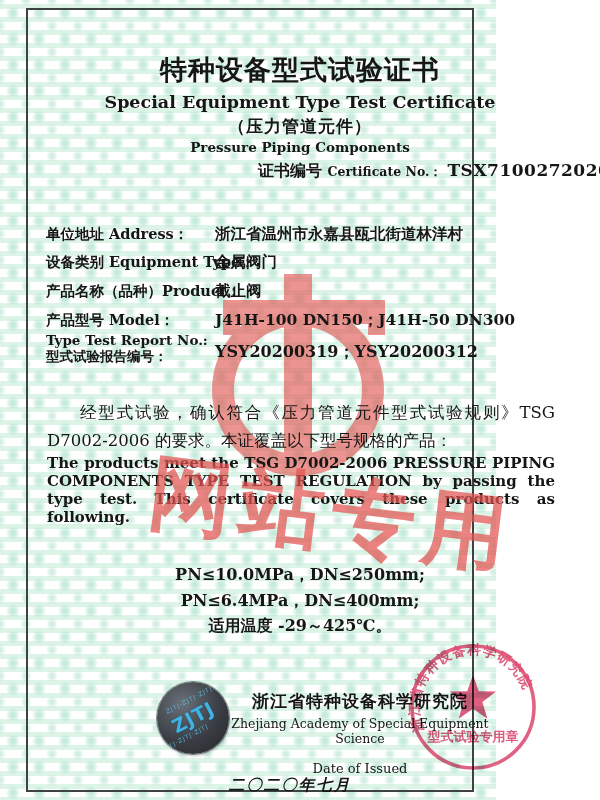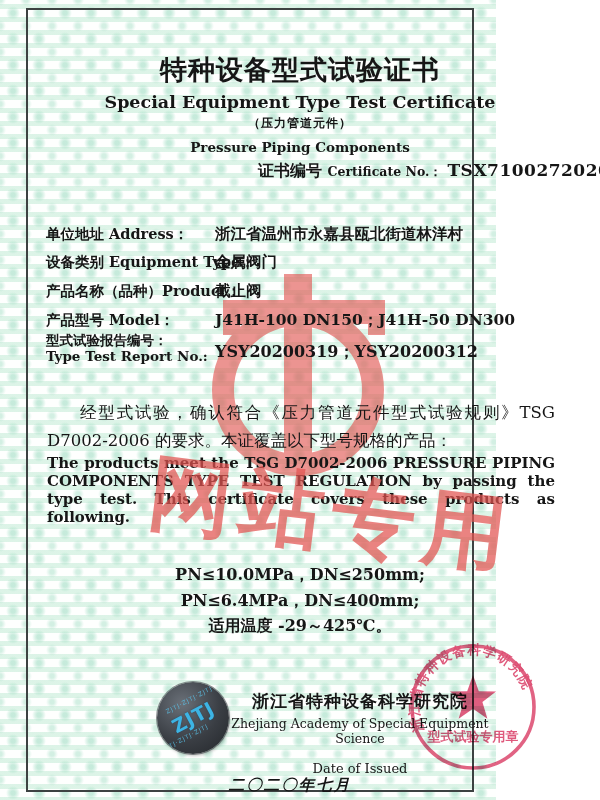--- a/index.html
+++ b/index.html
@@ -16,21 +16,21 @@
       repeating-linear-gradient(0deg, rgba(255,255,255,0.95) 0 4px, rgba(203,238,221,0.55) 4px 9px, rgba(255,255,255,0.95) 9px 13px);
     background-size:26px 26px,26px 26px,100% 13px;
     background-position:0 0,13px 13px,0 0;
     color:#161616;
   }
   .frame{position:absolute;left:26px;top:8px;right:22px;bottom:8px;border:2px solid #3d4242;pointer-events:none;}
   .abs{position:absolute;}
   .ctr{left:0;width:600px;text-align:center;}
   .title-cn{top:52px;font-size:27px;font-weight:bold;letter-spacing:1px;}
   .title-en{top:92px;font-size:17.5px;font-weight:bold;}
-  .sub-cn{top:115px;font-size:12px;font-weight:bold;letter-spacing:1px;}
+  .sub-cn{top:115px;font-size:17px;font-weight:bold;letter-spacing:1px;}
   .sub-en{top:139px;font-size:13.5px;font-weight:bold;}
   .certno{top:160px;left:258px;font-size:16px;font-weight:bold;white-space:nowrap;}
   .certno .en{font-size:12.5px;}
   .certno .num{font-size:17px;letter-spacing:0.5px;}
   .frow{left:46px;white-space:nowrap;}
   .flabel{font-size:14.5px;font-weight:bold;}
   .fvalue{position:absolute;left:169px;top:0;font-size:15.5px;font-weight:bold;white-space:nowrap;}
   .r1{top:196px;} .r2{top:224px;} .r3{top:252px;} .r4{top:281px;} .r5{top:310px;}
   .r6{top:332px;} .r6 .flabel div{line-height:16px;font-size:13.5px;}
   .r6 .fvalue{top:10px;font-size:16px;}
@@ -111,22 +111,22 @@
     <div class="abs frow r4">
       <span class="flabel">产品名称（品种）Product：</span>
       <span class="fvalue">截止阀</span>
     </div>
     <div class="abs frow r5">
       <span class="flabel">产品型号 Model：</span>
       <span class="fvalue">J41H-100 DN150；J41H-50 DN300</span>
     </div>
     <div class="abs frow r6">
       <span class="flabel">
+        <div>Type Test Report No.:</div>
         <div>型式试验报告编号：</div>
-        <div>Type Test Report No.:</div>
       </span>
       <span class="fvalue">YSY20200319；YSY20200312</span>
     </div>
 
     <div class="abs para para-cn">经型式试验，确认符合《压力管道元件型式试验规则》TSG D7002-2006 的要求。本证覆盖以下型号规格的产品：</div>
     <div class="abs para para-en">The products meet the TSG D7002-2006 PRESSURE PIPING COMPONENTS TYPE TEST REGULATION by passing the type test. This certificate covers these products as following.</div>
 
     <div class="abs ctr specs">
       <div>PN≤10.0MPa，DN≤250mm;</div>
       <div>PN≤6.4MPa，DN≤400mm;</div>

